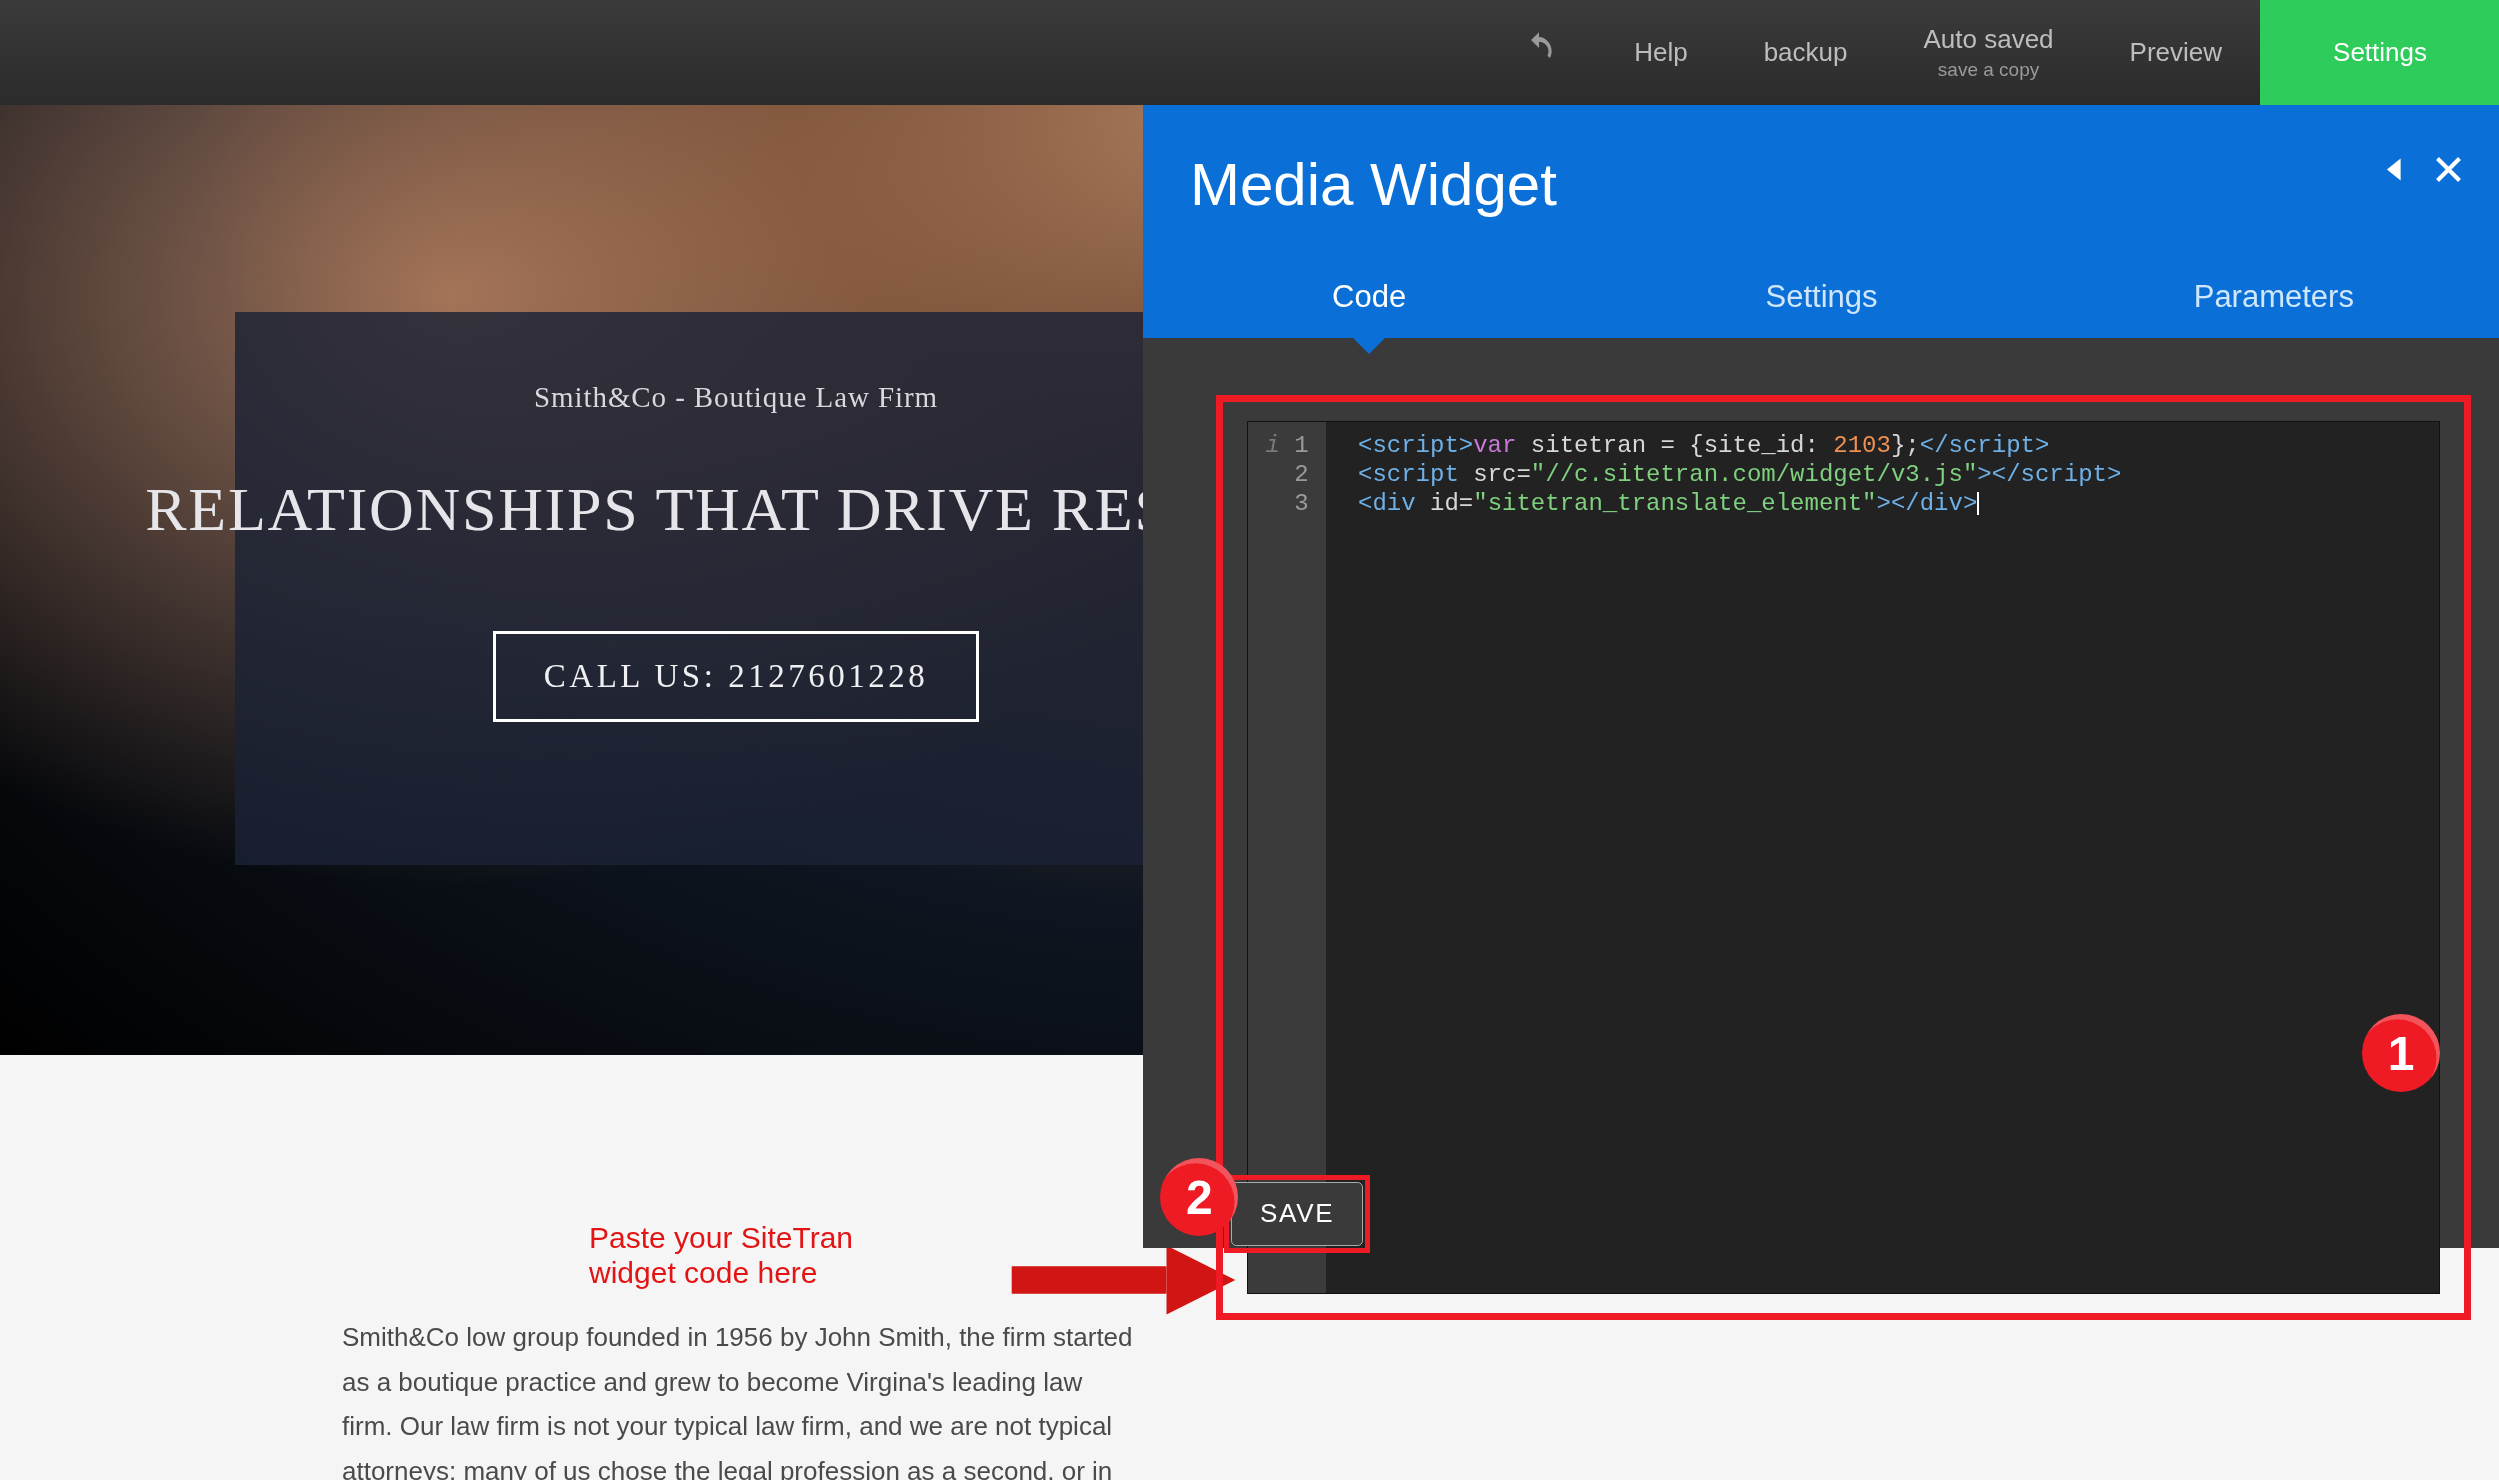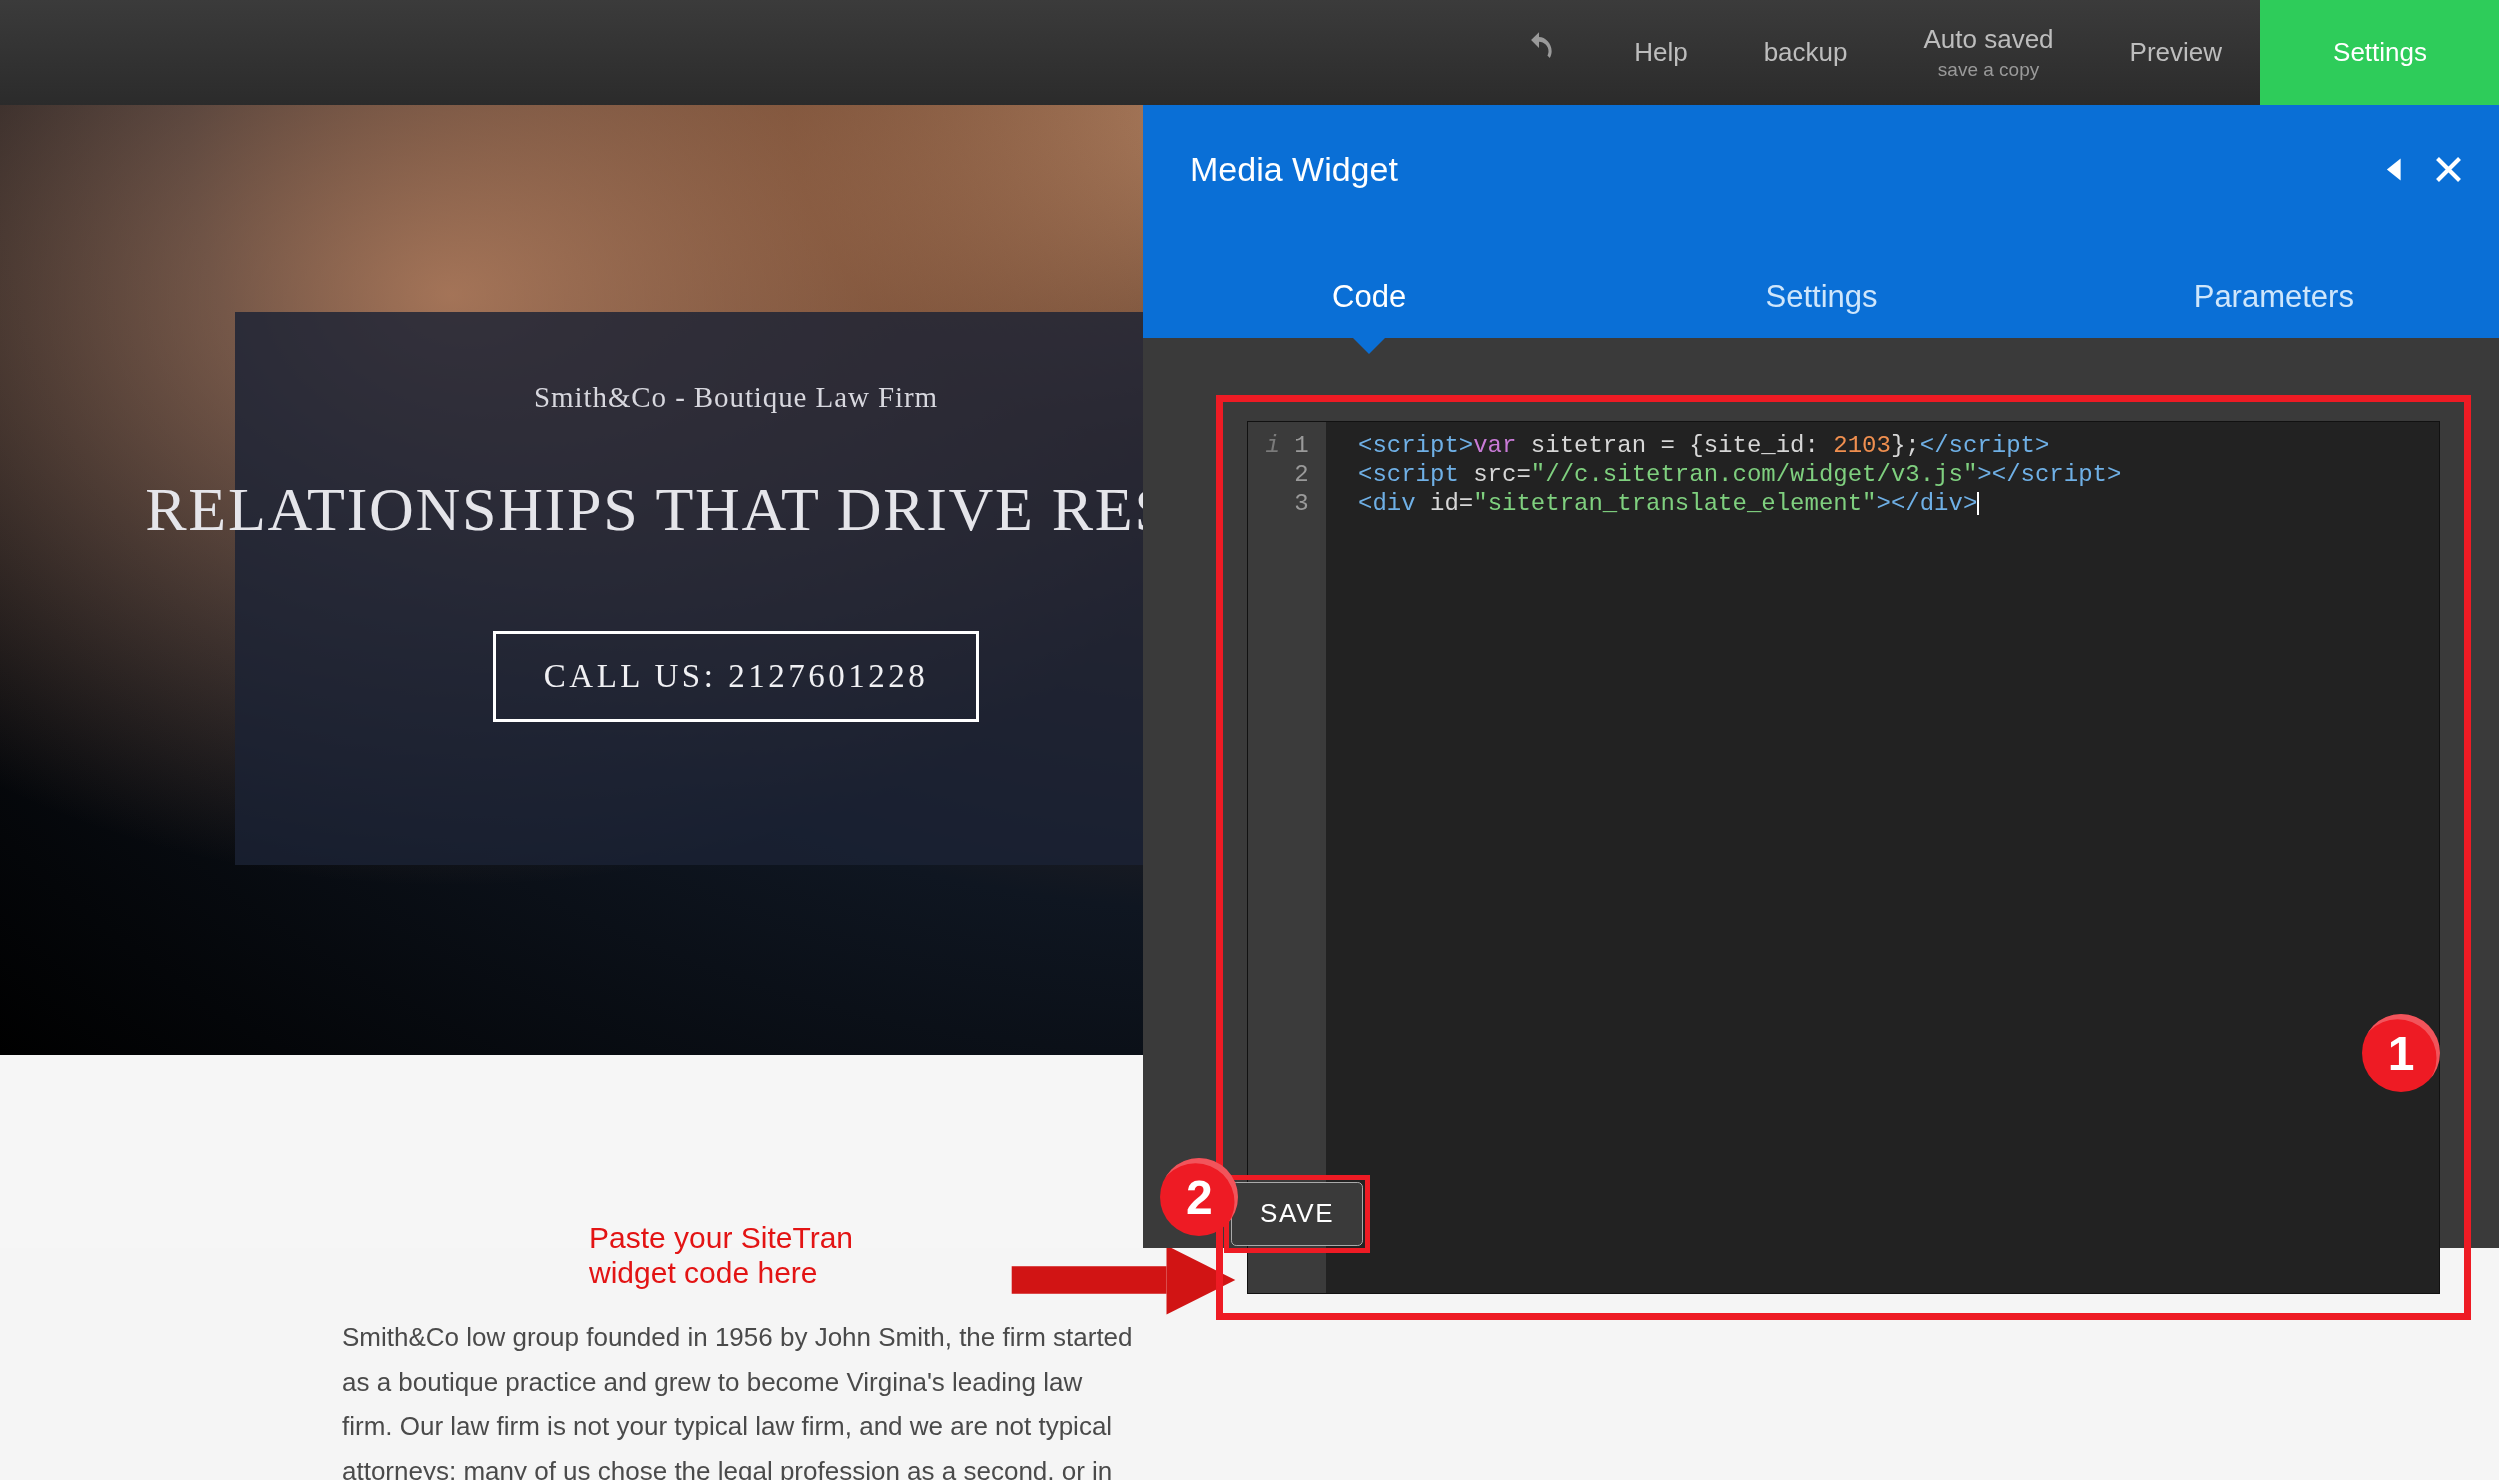--- a/index.html
+++ b/index.html
@@ -64,21 +64,21 @@
   
   .panel {
     position: absolute; top: 105px; right: 0; width: 1357px; bottom: 0;
     background: #3a3a3a;
     display: flex; flex-direction: column;
   }
   .panel-header {
     background: #0a6fd6; height: 233px; position: relative;
   }
   .panel-title {
-    color: #fff; font-size: 34px; font-weight: 300;
+    color: #fff; font-size: 60px; font-weight: 300;
     position: absolute; left: 47px; top: 45px;
     font-family: 'Helvetica Neue', Arial, sans-serif;
   }
   .panel-ctrl { position: absolute; right: 35px; top: 48px; display: flex; gap: 19px; align-items: center; }
   .panel-ctrl svg { width: 33px; height: 33px; }
   .panel-tabs {
     position: absolute; left: 0; right: 0; bottom: 0; height: 83px;
     display: flex;
   }
   .panel-tab {

